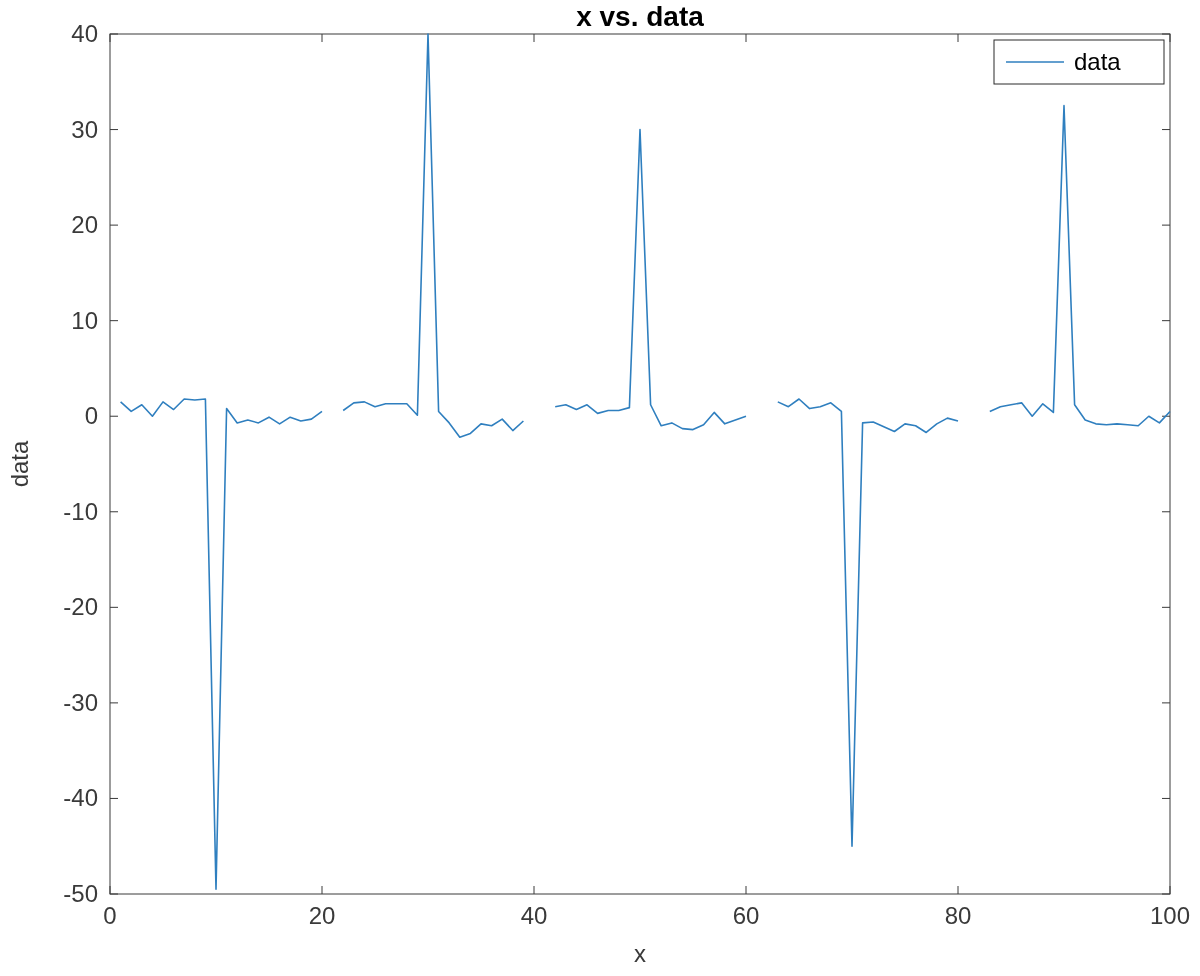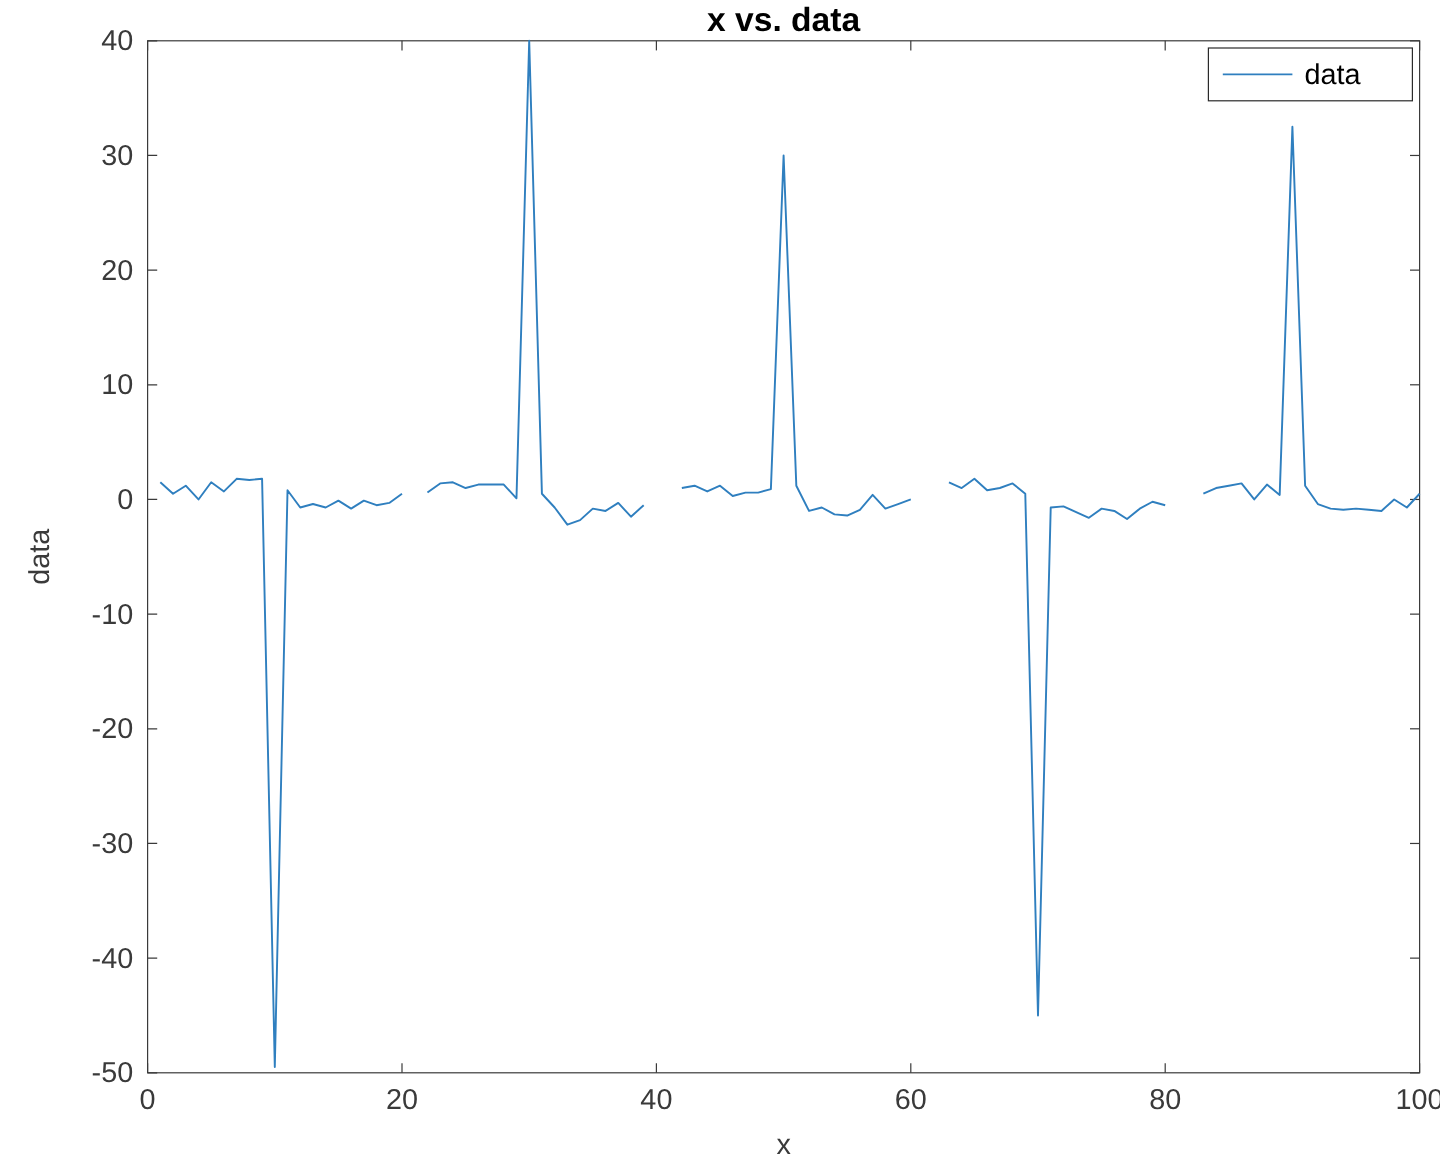--- a/index.html
+++ b/index.html
@@ -8,21 +8,20 @@
     width: 1200px;
     height: 976px;
     background: #ffffff;
     font-family: Arial, Helvetica, sans-serif;
     color: #000;
   }
   .chart-wrap {
     position: relative;
     width: 1028px;
     height: 976px;
-    margin-left: 13px;
   }
   svg {
     display: block;
   }
   .axis-tick-label {
     font-size: 24px;
     fill: #3a3a3a;
   }
   .axis-label {
     font-size: 24px;

